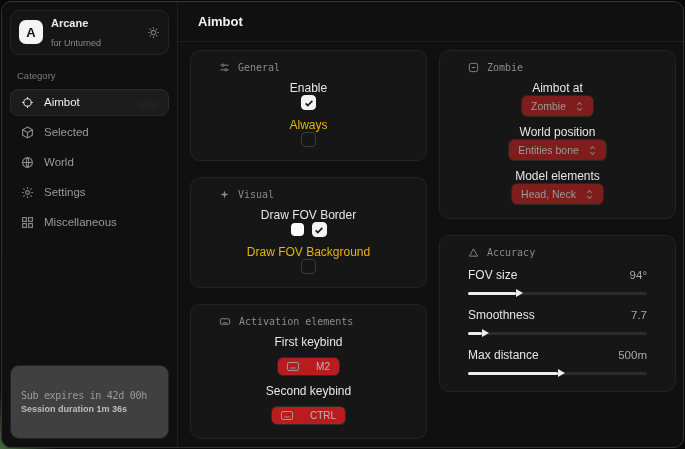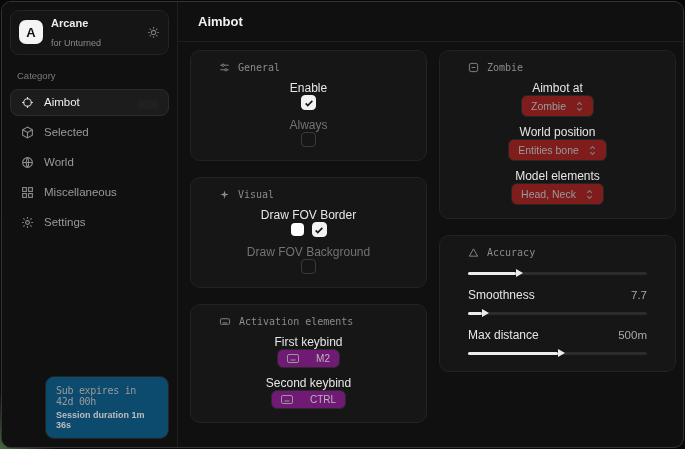--- a/index.html
+++ b/index.html
@@ -21,45 +21,45 @@
   .brand-name { font-size:11px; font-weight:bold; color:#ececec; }
   .brand-sub { font-size:9px; color:#8a8a8a; }
   .brand-gear { margin-left:auto; color:#7a7a7a; display:flex; }
   .cat-label { margin:15px 7px 8px; font-size:9.5px; color:#7b7b7b; }
   .nav { display:flex; flex-direction:column; gap:3px; }
   .nav-item { display:flex; align-items:center; gap:10px; padding:6px 10px; border-radius:8px; border:1px solid transparent; color:#9a9a9a; font-size:11.5px; cursor:pointer; position:relative; }
   .nav-item.active { background:#1c1c1c; border-color:#2b2b2b; color:#f0f0f0; }
   .nav-item .nicon { display:flex; color:inherit; opacity:.9; }
   .hint-badge { margin-left:auto; width:20px; height:9px; border-radius:3px; background:#242424; opacity:.55; align-self:flex-end; }
   .spacer { flex:1; }
-  .footer-card { border:1px solid #242424; border-radius:9px; padding:8px 10px; background:#0c4a6e;margin-left:35px; }
+  .footer-card { border:1px solid #242424; border-radius:9px; padding:24px 10px; background:#404040; }
   .footer-line1 { font-family:"DejaVu Sans Mono", monospace; font-size:10px; color:#9a9a9a; letter-spacing:-0.3px; }
   .footer-line2 { margin-top:3px; font-size:9px; font-weight:bold; color:#bdbdbd; }
   
   .main { flex:1; display:flex; flex-direction:column; min-width:0; }
   .main-header { height:40px; flex:0 0 40px; display:flex; align-items:center; padding:0 20px; border-bottom:1px solid #1e1e1e; }
   .page-title { font-size:13px; font-weight:bold; color:#f2f2f2; }
   .content { display:flex; gap:12px; padding:8px 14px 8px 12px; align-items:flex-start; }
   .col { display:flex; flex-direction:column; gap:16px; width:237px; flex:0 0 237px; }
   .card { background:#161616; border:1px solid #232323; border-radius:10px; padding:11px 28px 13px; }
   .sec-head { display:flex; align-items:center; gap:8px; color:#8b8b8b; font-family:"DejaVu Sans Mono", monospace; font-size:10px; margin-bottom:3px; }
   .sec-head .sicon { display:flex; color:#8b8b8b; }
   .row { display:flex; align-items:center; justify-content:space-between; min-height:22px; margin-top:8px;flex-direction:column; }
   .row-label { font-size:12px; color:#e6e6e6; }
-  .row-label.dim { color:#737373; }
+  .row-label.dim { color:#eab308; }
   .right-group { display:flex; align-items:center; gap:8px; }
   
   .cb { width:15px; height:15px; border-radius:4px; border:1.5px solid #3a3a3a; background:transparent; display:flex; align-items:center; justify-content:center; cursor:pointer; }
   .cb svg { display:none; }
   .cb.on { background:#f2f2f2; border-color:#f2f2f2; }
   .cb.on svg { display:block; }
   
   .swatch { width:13px; height:13px; border-radius:4px; cursor:pointer; }
   
-  .keypill { display:flex; align-items:center; gap:17px; background:#701a75; border:1px solid #2a2a2a; border-radius:6px; padding:3px 9px; color:#b8b8b8; font-size:10px; cursor:pointer; }
+  .keypill { display:flex; align-items:center; gap:17px; background:#b91c1c; border:1px solid #2a2a2a; border-radius:6px; padding:3px 9px; color:#b8b8b8; font-size:10px; cursor:pointer;margin-top:8px; }
   .keypill .kicon { display:flex; color:#999; }
   
   .selpill { display:flex; align-items:center; gap:9px; background:#7f1d1d; border:1px solid #262626; border-radius:6px; padding:4px 9px; color:#9a9a9a; font-size:10.5px; cursor:pointer; }
   .selpill .uicon { display:flex; color:#7d7d7d; }
   
   .srow { margin-top:10px; }
   .srow-top { display:flex; align-items:center; justify-content:space-between; }
   .srow-val { font-size:11.5px; color:#a9a9a9; }
   .slider { position:relative; height:10px; margin-top:6px; cursor:pointer; }
   .track { position:absolute; left:0; right:0; top:4px; height:2.5px; background:#2c2c2c; border-radius:2px; }
@@ -114,36 +114,36 @@
           <svg width="13" height="13" viewBox="0 0 24 24" fill="none" stroke="currentColor" stroke-width="2">
               <circle cx="12" cy="12" r="9"></circle>
               <path d="M3 12h18M12 3c3 3.5 3 14.5 0 18M12 3c-3 3.5-3 14.5 0 18"></path>
             </svg>
         </span>
         <span>World</span>
       </div>
       <div class="nav-item">
         <span class="nicon">
           <svg width="13" height="13" viewBox="0 0 24 24" fill="none" stroke="currentColor" stroke-width="2">
+              <circle cx="12" cy="12" r="3.5"></circle>
+              <path d="M12 2v3M12 19v3M2 12h3M19 12h3M4.5 4.5l2.1 2.1M17.4 17.4l2.1 2.1M19.5 4.5l-2.1 2.1M6.6 17.4l-2.1 2.1"></path>
+            </svg>
+        </span>
+        <span>Settings</span>
+      </div>
+      <div class="nav-item">
+        <span class="nicon">
+          <svg width="13" height="13" viewBox="0 0 24 24" fill="none" stroke="currentColor" stroke-width="2">
               <rect x="3" y="3" width="7" height="7"></rect>
               <rect x="14" y="3" width="7" height="7"></rect>
               <rect x="3" y="14" width="7" height="7"></rect>
               <rect x="14" y="14" width="7" height="7"></rect>
             </svg>
         </span>
         <span>Miscellaneous</span>
-      </div>
-      <div class="nav-item">
-        <span class="nicon">
-          <svg width="13" height="13" viewBox="0 0 24 24" fill="none" stroke="currentColor" stroke-width="2">
-              <circle cx="12" cy="12" r="3.5"></circle>
-              <path d="M12 2v3M12 19v3M2 12h3M19 12h3M4.5 4.5l2.1 2.1M17.4 17.4l2.1 2.1M19.5 4.5l-2.1 2.1M6.6 17.4l-2.1 2.1"></path>
-            </svg>
-        </span>
-        <span>Settings</span>
       </div>
     </div>
 
     <div class="spacer"></div>
 
     <div class="footer-card">
       <div class="footer-line1">Sub expires in 42d 00h</div>
       <div class="footer-line2">Session duration 1m 36s</div>
     </div>
   </div>
@@ -300,20 +300,24 @@
           <div class="sec-head">
             <span class="sicon">
               <svg width="11" height="11" viewBox="0 0 24 24" fill="none" stroke="currentColor" stroke-width="2">
                   <path d="M12 4l9 16H3z"></path>
                 </svg>
             </span>
             <span>Accuracy</span>
           </div>
 
           <div class="srow">
+            <div class="srow-top">
+              <span class="row-label">FOV size</span>
+              <span class="srow-val">94°</span>
+            </div>
             <div class="slider">
               <div class="track"></div>
               <div class="fill" style="width: 27%;"></div>
             </div>
           </div>
 
           <div class="srow">
             <div class="srow-top">
               <span class="row-label">Smoothness</span>
               <span class="srow-val">7.7</span>

